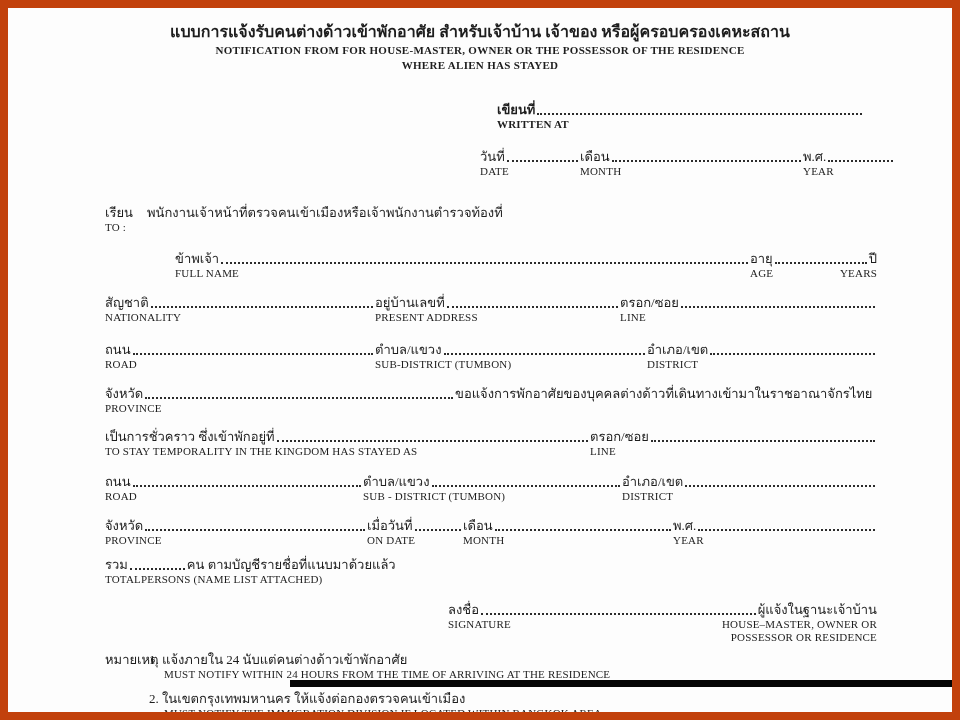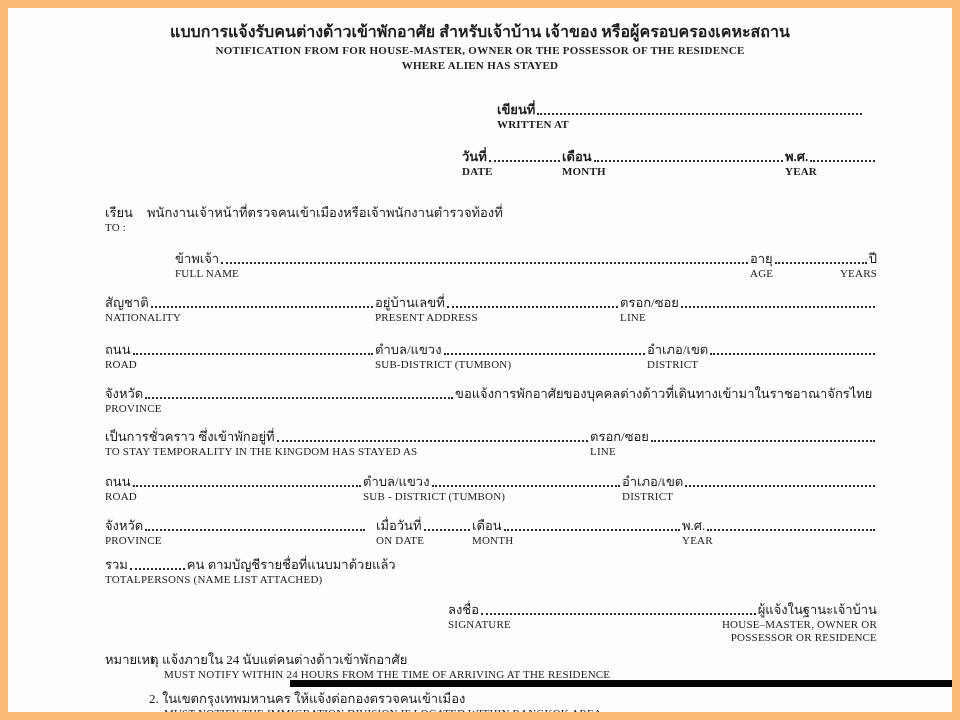--- a/index.html
+++ b/index.html
@@ -1,19 +1,19 @@
 <!DOCTYPE html>
 <html><head>
 <meta charset="utf-8">
 <style>
   html,body{margin:0;padding:0;}
   .frame{
     position:relative;
     width:960px;height:720px;
-    background:#fdba74;
+    background:#c2410c;
     font-family:"Liberation Serif","DejaVu Serif",serif;
     color:#1d1d1d;
     overflow:hidden;
   }
   .paper{
     position:absolute;
     left:8px;top:8px;
     width:944px;height:704px;
     background:#fdfdfd;
     overflow:hidden;
@@ -57,21 +57,21 @@
     <div class="row" style="top:93px;left:489px;width:367px;font-weight:bold;">
       <div class="field grow">
         <div class="fline">
           <span class="th">เขียนที่</span>
           <span class="dots"></span>
         </div>
         <div class="en">WRITTEN AT</div>
       </div>
     </div>
 
-    <div class="row" style="top:140px;left:454px;width:415px;font-weight:bold;">
+    <div class="row" style="top:140px;left:472px;width:415px;">
       <div class="field" style="width:100px;">
         <div class="fline">
           <span class="th">วันที่</span>
           <span class="dots"></span>
         </div>
         <div class="en">DATE</div>
       </div>
       <div class="field" style="width:223px;">
         <div class="fline">
           <span class="th">เดือน</span>
@@ -222,21 +222,21 @@
     </div>
 
     <div class="row" style="top:509px;left:97px;width:772px;">
       <div class="field" style="width:262px;">
         <div class="fline">
           <span class="th">จังหวัด</span>
           <span class="dots"></span>
         </div>
         <div class="en">PROVINCE</div>
       </div>
-      <div class="field" style="width:96px;margin-left:9px;">
+      <div class="field" style="width:96px;">
         <div class="fline">
           <span class="th">เมื่อวันที่</span>
           <span class="dots"></span>
         </div>
         <div class="en">ON DATE</div>
       </div>
       <div class="field" style="width:210px;">
         <div class="fline">
           <span class="th">เดือน</span>
           <span class="dots"></span>

